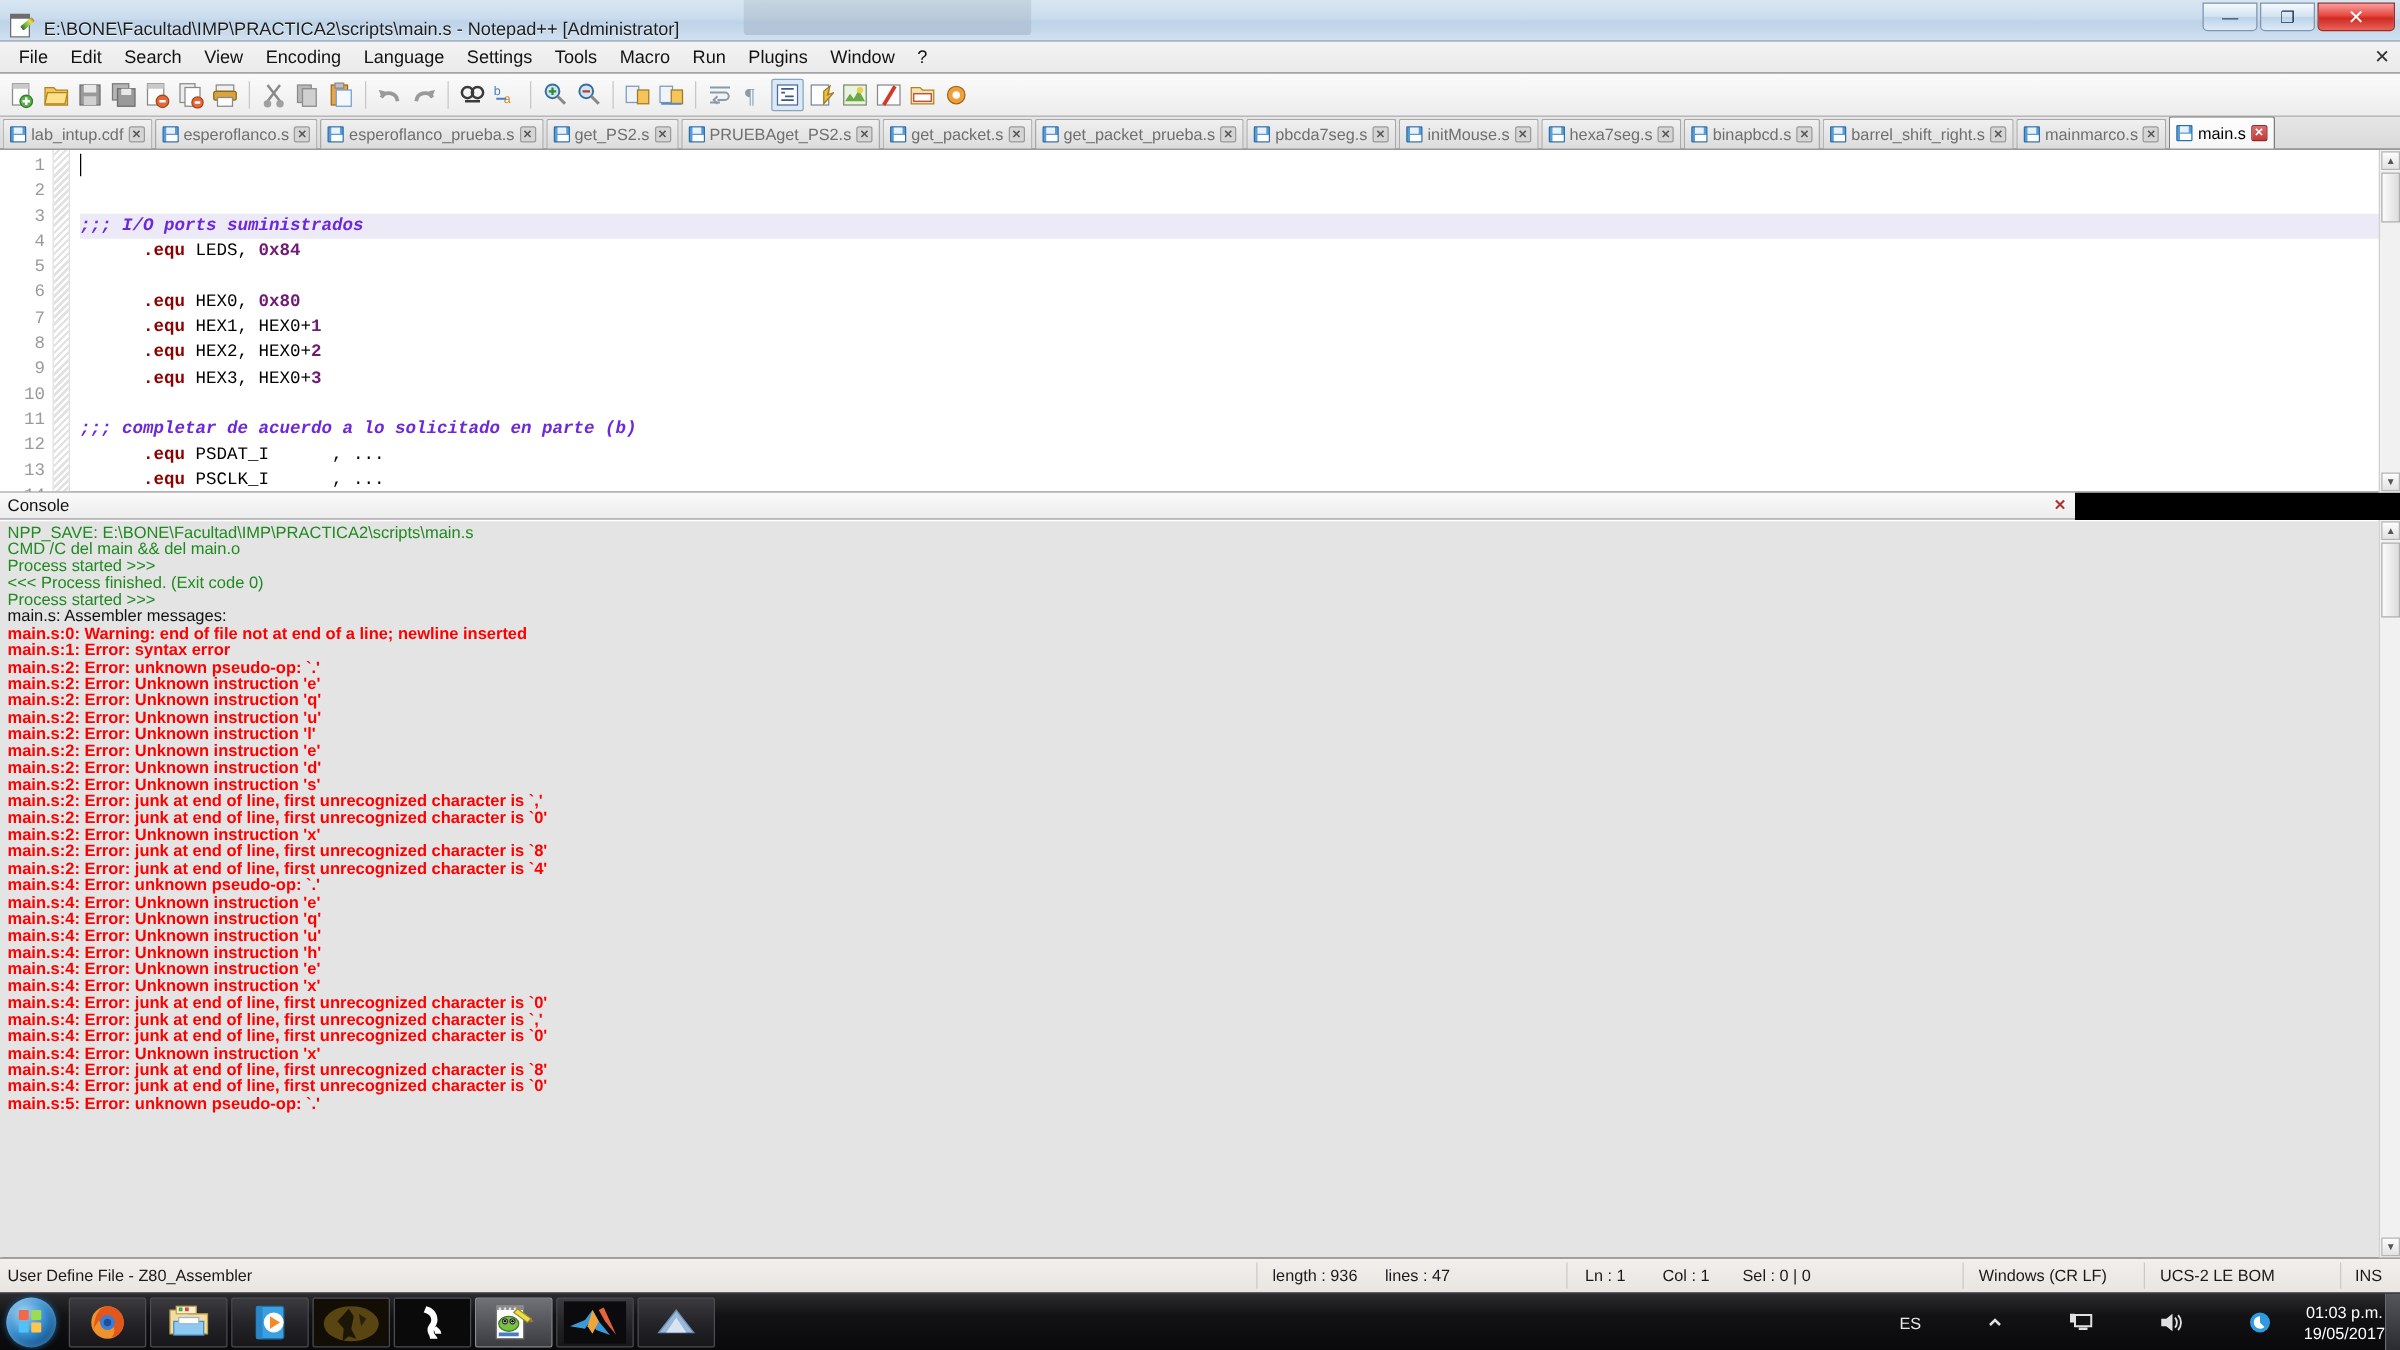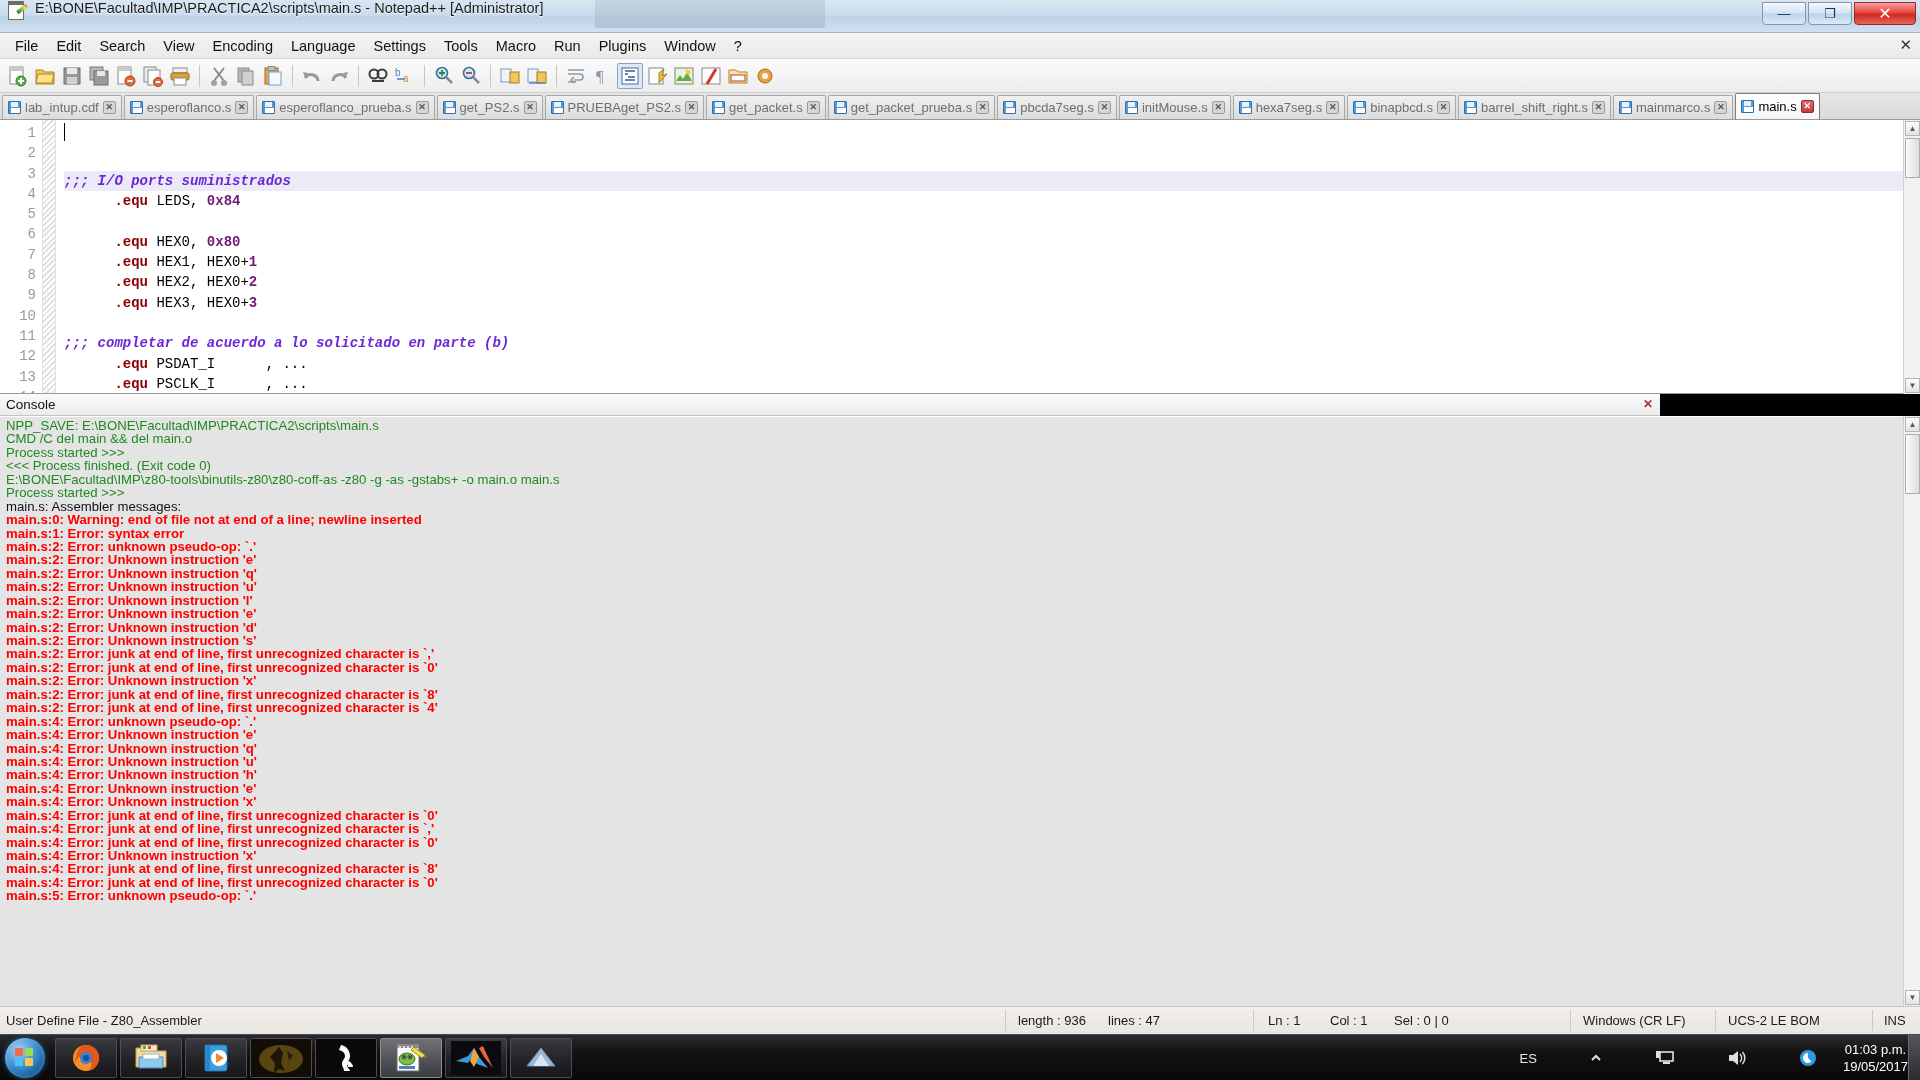--- a/index.html
+++ b/index.html
@@ -11,21 +11,21 @@
     background: #000;
   }
 
   #app { position: relative; width: 1920px; height: 1080px; }
 
   
   .titlebar {
     position: absolute; left: 0; top: 0; width: 1920px; height: 33px;
     background: linear-gradient(180deg,#d9e6f2 0%, #cadcee 45%, #bed3e8 55%, #cfe0f0 100%);
     border-bottom: 1px solid #9fb6cc;
-    display: flex; align-items: flex-start;
+    display: flex; align-items: flex-end;
   }
   .titlebar-ghost {
     position: absolute; left: 595px; top: 0; width: 230px; height: 28px;
     background: linear-gradient(180deg,#b9c6d4 0%, #9fb2c4 100%);
     opacity: .55;
     border-radius: 0 0 3px 3px;
   }
   .title-icon {
     width: 22px; height: 22px; margin-left: 6px; margin-right: 7px;
     position: relative; flex: none;
@@ -595,21 +595,20 @@
   <div class="console-header">
     <span>Console</span>
     <span class="x">✕</span>
   </div>
   <div class="console-left-edge"></div>
   <div class="console-body" id="console-body">
       <div class="cline c-green">NPP_SAVE: E:\BONE\Facultad\IMP\PRACTICA2\scripts\main.s</div>
       <div class="cline c-green">CMD /C del main &amp;&amp; del main.o</div>
       <div class="cline c-green">Process started &gt;&gt;&gt;</div>
       <div class="cline c-green">&lt;&lt;&lt; Process finished. (Exit code 0)</div>
-      <div class="cline c-green">E:\BONE\Facultad\IMP\z80-tools\binutils-z80\z80-coff-as -z80 -g -as -gstabs+ -o main.o main.s</div>
       <div class="cline c-green">Process started &gt;&gt;&gt;</div>
       <div class="cline c-black">main.s: Assembler messages:</div>
       <div class="cline c-red">main.s:0: Warning: end of file not at end of a line; newline inserted</div>
       <div class="cline c-red">main.s:1: Error: syntax error</div>
       <div class="cline c-red">main.s:2: Error: unknown pseudo-op: `.'</div>
       <div class="cline c-red">main.s:2: Error: Unknown instruction 'e'</div>
       <div class="cline c-red">main.s:2: Error: Unknown instruction 'q'</div>
       <div class="cline c-red">main.s:2: Error: Unknown instruction 'u'</div>
       <div class="cline c-red">main.s:2: Error: Unknown instruction 'l'</div>
       <div class="cline c-red">main.s:2: Error: Unknown instruction 'e'</div>

